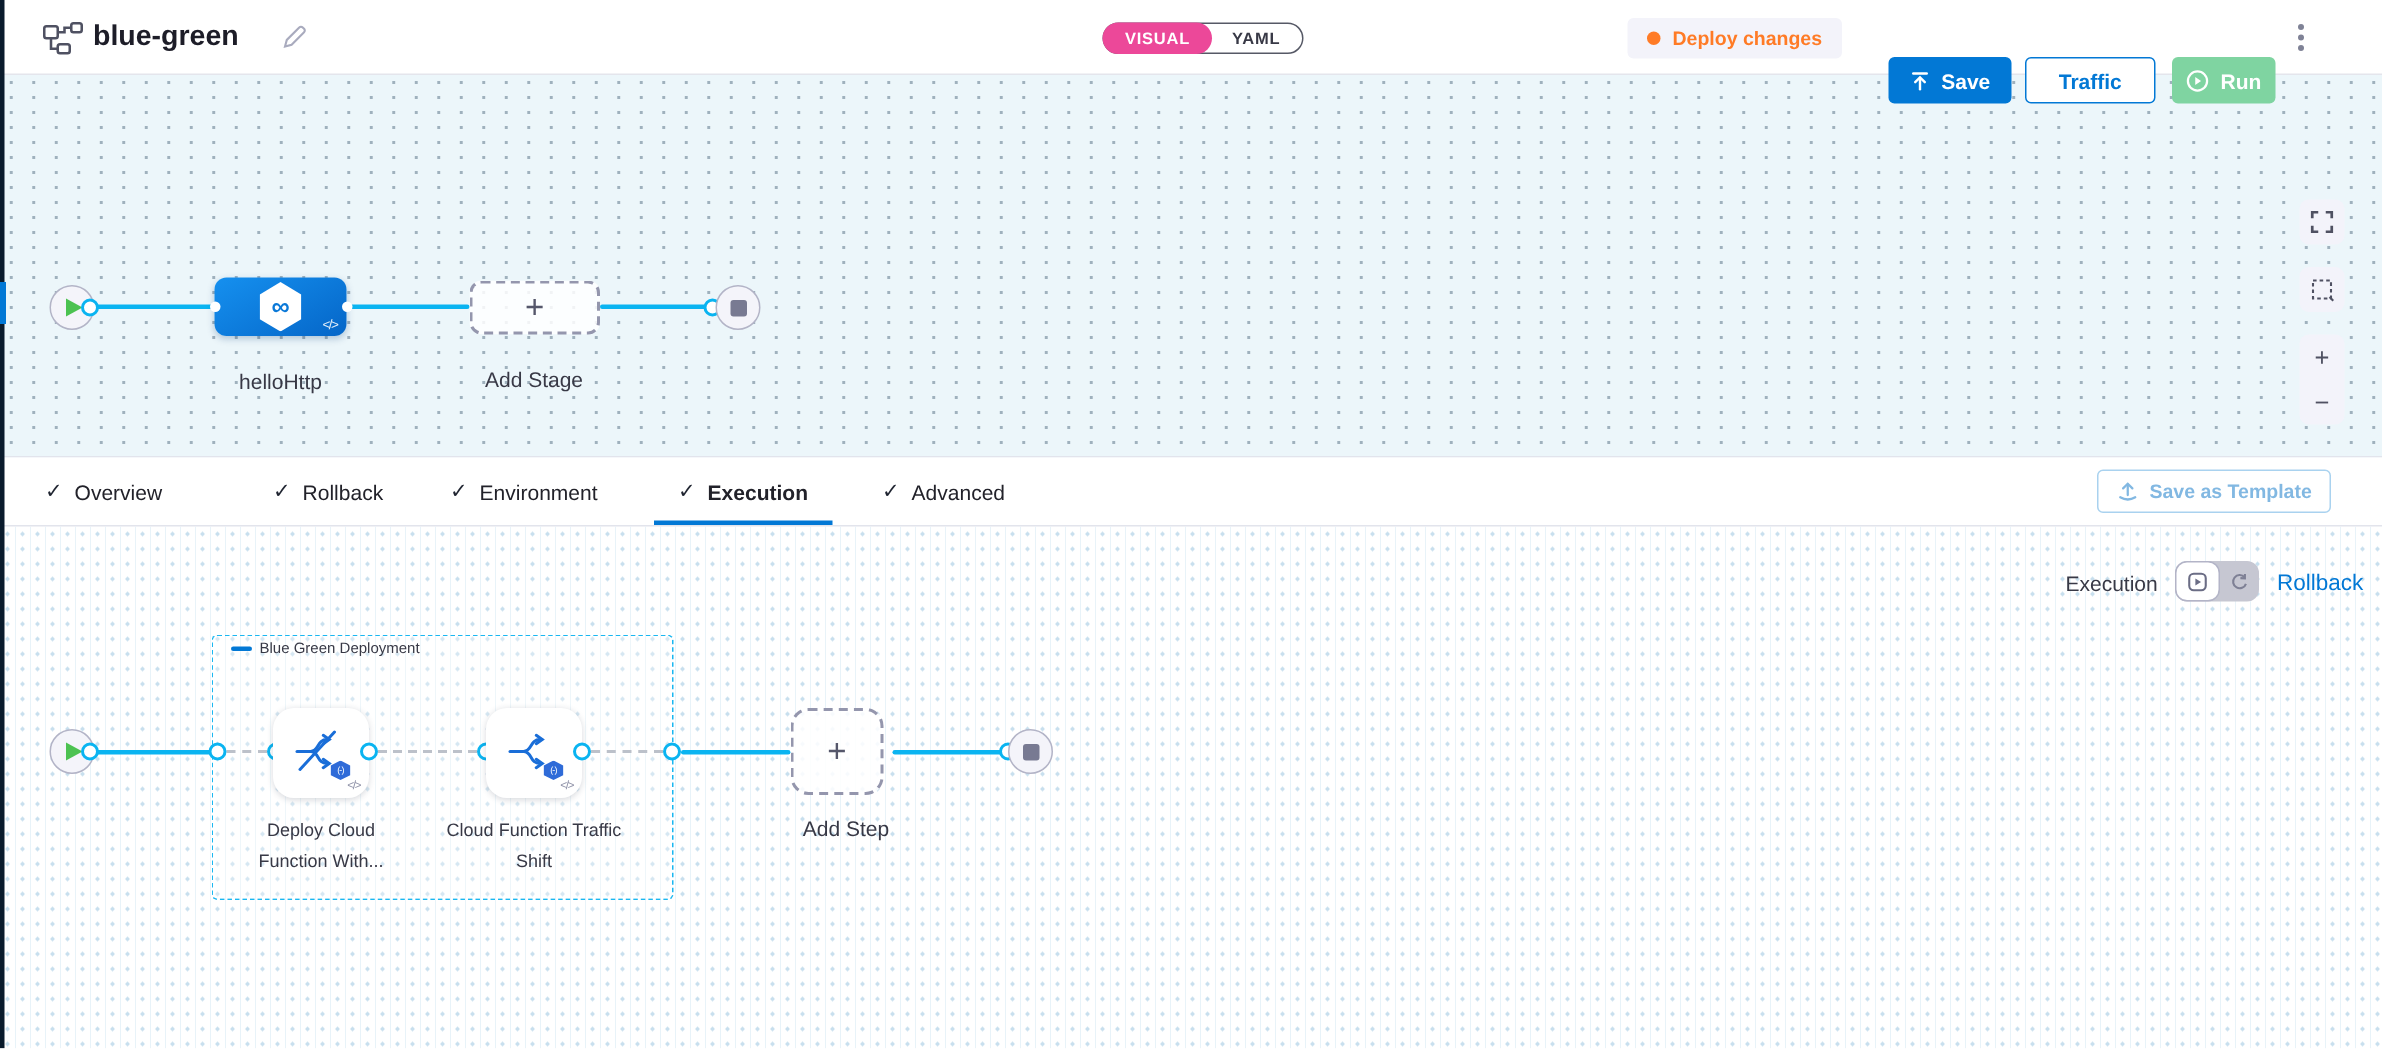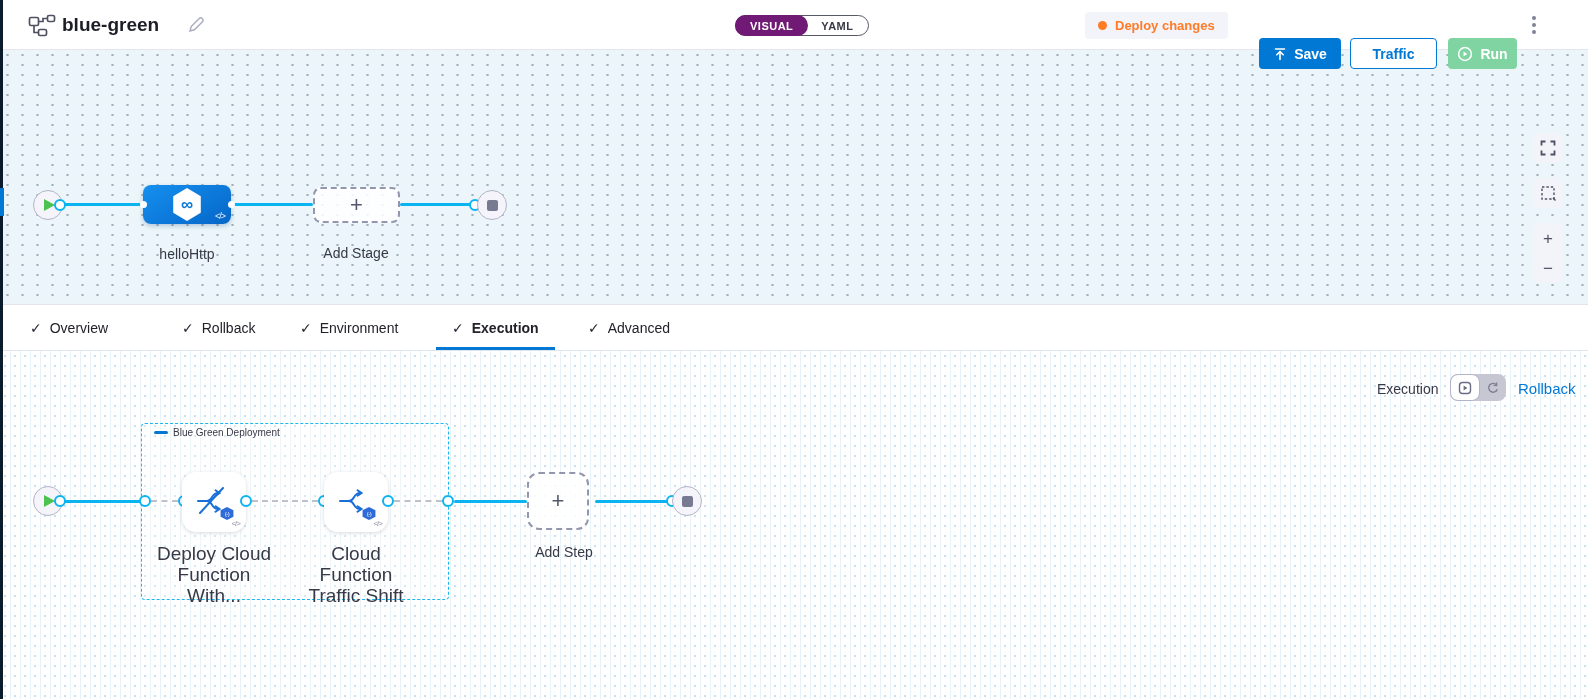--- a/index.html
+++ b/index.html
@@ -12,21 +12,21 @@
   .active-stage-indicator { position:absolute; left:0; top:188px; width:4px; height:28px; background:#0278d5; z-index:41; }
 
   
   .header { position:absolute; top:0; left:0; width:1588px; height:50px; background:#fff; border-bottom:1px solid #e4e5ec; z-index:30; }
   .pipeline-icon { position:absolute; left:28px; top:14px; }
   .page-title { position:absolute; left:62px; top:0; height:50px; line-height:50px; font-size:19px; font-weight:bold; color:#1d1d28; }
   .edit-pencil { position:absolute; left:188px; top:16px; cursor:pointer; }
 
   .mode-toggle { position:absolute; left:735px; top:15px; height:21px; display:flex; align-items:stretch; border:1px solid #565966; border-radius:11px; background:#fff; }
   .mode-seg { display:flex; align-items:center; padding:0 14px; font-size:11px; font-weight:bold; letter-spacing:.5px; color:#383946; cursor:pointer; }
-  .mode-seg.selected { background:#701a75; color:#fff; border-radius:11px; margin:-1px; padding:0 15px; }
+  .mode-seg.selected { background:#ec4899; color:#fff; border-radius:11px; margin:-1px; padding:0 15px; }
 
   .unsaved-badge { position:absolute; left:1085px; top:12px; height:27px; display:flex; align-items:center; gap:8px; background:#f3f3fa; border-radius:4px; padding:0 13px; }
   .unsaved-dot { width:9px; height:9px; border-radius:50%; background:#ff7b26; }
   .unsaved-text { font-size:13px; font-weight:bold; color:#ff7b26; }
 
   .btn { position:absolute; top:10px; height:31px; display:flex; align-items:center; gap:7px; border-radius:4px; font-size:14px; font-weight:bold; cursor:pointer;margin-top:28px; }
   .btn-save { left:1259px; width:82px; justify-content:center; background:#0278d5; color:#fff; }
   .btn-discard { left:1350px; width:87px; justify-content:center; background:#fff; border:1px solid #0278d5; color:#0278d5; }
   .btn-run { left:1448px; width:69px; justify-content:center; background:#7fd4a1; color:#fff; }
   .kebab { position:absolute; left:1528px; top:14px; display:flex; flex-direction:column; gap:3px; cursor:pointer; padding:2px 4px; }
@@ -85,21 +85,21 @@
 
   .group-box { position:absolute; left:141px; top:72px; width:308px; height:177px; border:1.5px dashed #1ab7f1; border-radius:4px; background:rgba(255,255,255,.25); }
   .group-label-row { position:absolute; left:154px; top:76px; display:flex; align-items:center; gap:5px; cursor:pointer; }
   .group-dash { width:14px; height:3px; background:#0278d5; border-radius:1.5px; }
   .group-label-text { font-size:10px; color:#383946; }
 
   .step-node { position:absolute; top:121px; width:64px; height:60px; background:#fff; border-radius:14px; box-shadow:0 1px 4px rgba(40,48,70,.18); cursor:pointer; }
   .step-icon-wrap { position:absolute; left:14px; top:13px; width:36px; height:32px; }
   .hex-badge { position:absolute; right:-2px; bottom:-3px; width:14px; height:13px; background:#2f6bd8; clip-path:polygon(50% 0%, 96% 25%, 96% 75%, 50% 100%, 4% 75%, 4% 25%); display:flex; align-items:center; justify-content:center; }
   .hex-badge span { font-size:6px; color:#fff; letter-spacing:-.5px; }
-  .step-label { position:absolute; width:120px; top:192px; text-align:center; font-size:19px; color:#383946; line-height:21px; }
+  .step-label { position:absolute; width:120px; top:192px; text-align:center; font-size:12px; color:#383946; line-height:21px; }
 </style>
 </head>
 <body>
 
 <div class="app">
 
   <div class="header">
     <svg class="pipeline-icon" width="28" height="23" viewBox="0 0 28 23">
       <g fill="none" stroke="#4f5162" stroke-width="1.7">
         <rect x="1.5" y="3.5" width="9" height="8" rx="1.5"></rect>
@@ -217,20 +217,30 @@
       <span class="check">✓</span>
       <span>Environment</span>
     </div>
     <div class="tab active" style="left:436px;">
       <span class="check">✓</span>
       <span>Execution</span>
     </div>
     <div class="tab" style="left:572px;">
       <span class="check">✓</span>
       <span>Advanced</span>
+    </div>
+    <div class="btn-template">
+      <svg width="15" height="15" viewBox="0 0 15 15">
+        <g fill="none" stroke="#82b8e2" stroke-width="1.5" stroke-linecap="round">
+          <path d="M7.5 10 V2.8"></path>
+            <path d="M4.4 5.6 7.5 2.5 l3.1 3.1"></path>
+          <path d="M2.5 11.5 c3 1.8 7 1.8 10 0"></path>
+        </g>
+      </svg>
+      <span>Save as Template</span>
     </div>
   </div>
 
   <div class="canvas-bottom">
     <div class="exec-mode-label">Execution</div>
     <div class="exec-toggle">
       <div class="seg-left">
         <svg width="14" height="14" viewBox="0 0 14 14">
           <rect x="1.5" y="1.5" width="11" height="11" rx="3" fill="none" stroke="#6b6d85" stroke-width="1.4"></rect>
           <path d="M5.6 4.6 L9.4 7 5.6 9.4 Z" fill="#6b6d85"></path>

